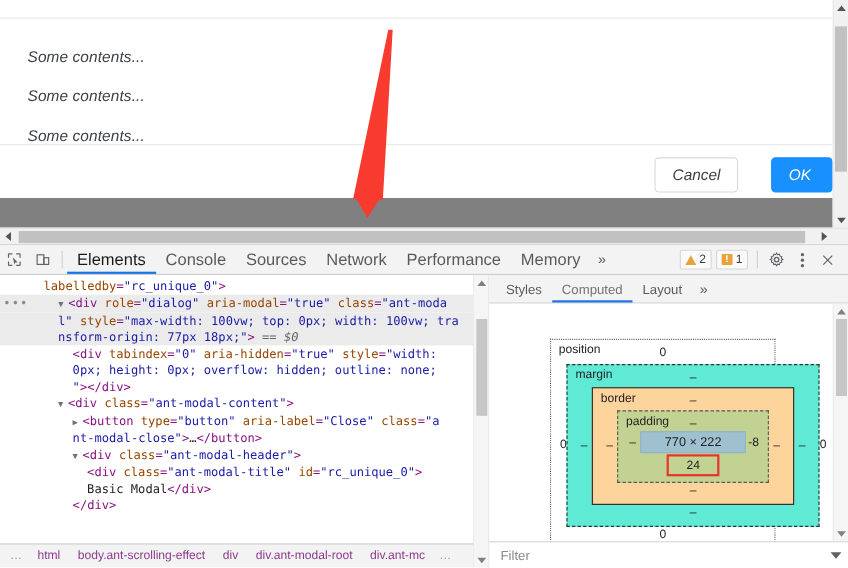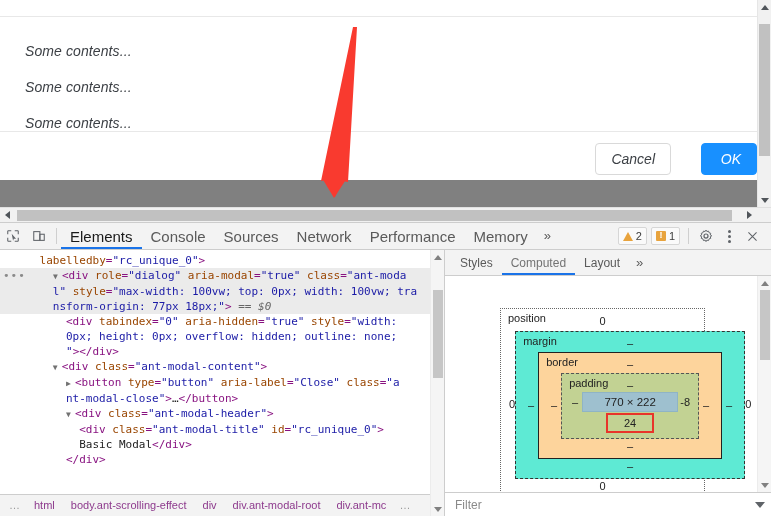--- a/index.html
+++ b/index.html
@@ -78,21 +78,21 @@
     box-sizing: border-box;
     background: #ffffff;
   }
   .btn {
     position: absolute;
     top: 11px;
     height: 32px;
     box-sizing: border-box;
     font-size: 14px;
     line-height: 30px;
-    text-align: right;
+    text-align: left;
     border-radius: 4px;
     cursor: pointer;
     font-family: "Liberation Sans", sans-serif;
     padding: 0 15px;
     white-space: nowrap;
   }
   .btn-cancel {
     right: 86px;
     background: #ffffff;
     border: 1px solid #d9d9d9;

